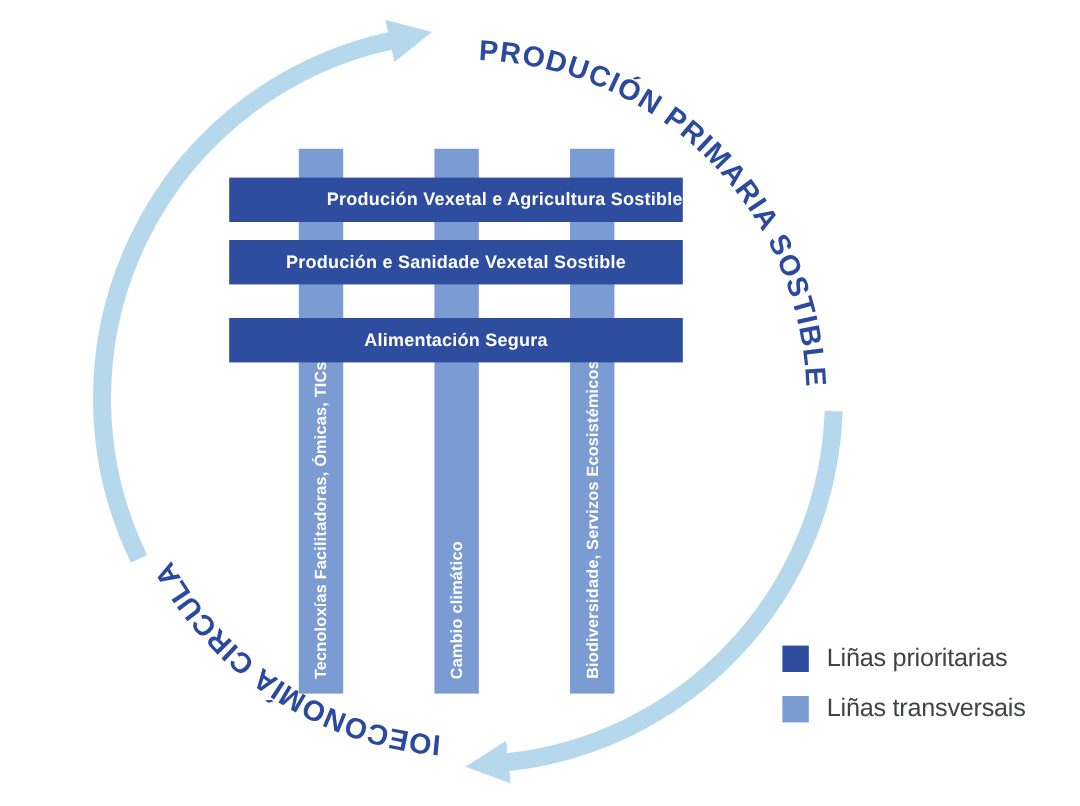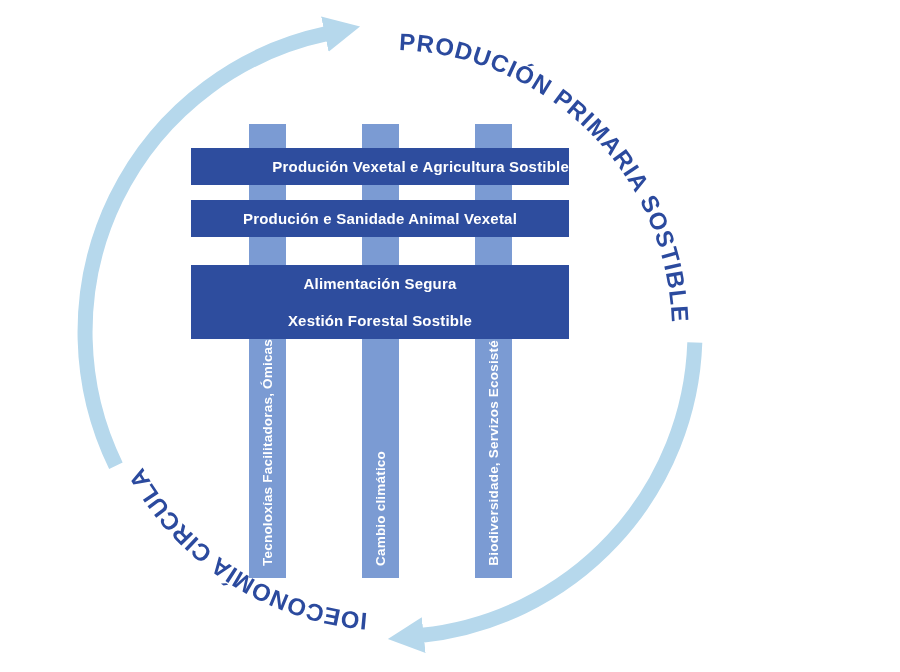--- a/index.html
+++ b/index.html
@@ -79,23 +79,30 @@
     <span class="vlabel">Cambio climático</span>
   </div>
   <div class="vbar vbar-3">
     <span class="vlabel">Biodiversidade, Servizos Ecosistémicos</span>
   </div>
 
   <div class="hbar hbar-1">
     <span class="hlabel">Produción Vexetal e Agricultura Sostible</span>
   </div>
   <div class="hbar hbar-2">
-    <span class="hlabel">Produción e Sanidade Animal Vexetal</span>
+    <span class="hlabel">Produción e Sanidade Vexetal Sostible</span>
   </div>
   <div class="hbar hbar-3">
     <span class="hlabel">Alimentación Segura</span>
   </div>
-  <div class="hbar hbar-4">
-    <span class="hlabel">Xestión Forestal Sostible</span>
+
+  <div class="legend">
+    <div class="legend-row">
+      <div class="swatch swatch-priority"></div>
+      <span class="legend-label">Liñas prioritarias</span>
+    </div>
+    <div class="legend-row">
+      <div class="swatch swatch-transversal"></div>
+      <span class="legend-label">Liñas transversais</span>
+    </div>
   </div>
-
 
 </div>
 
 </body></html>

